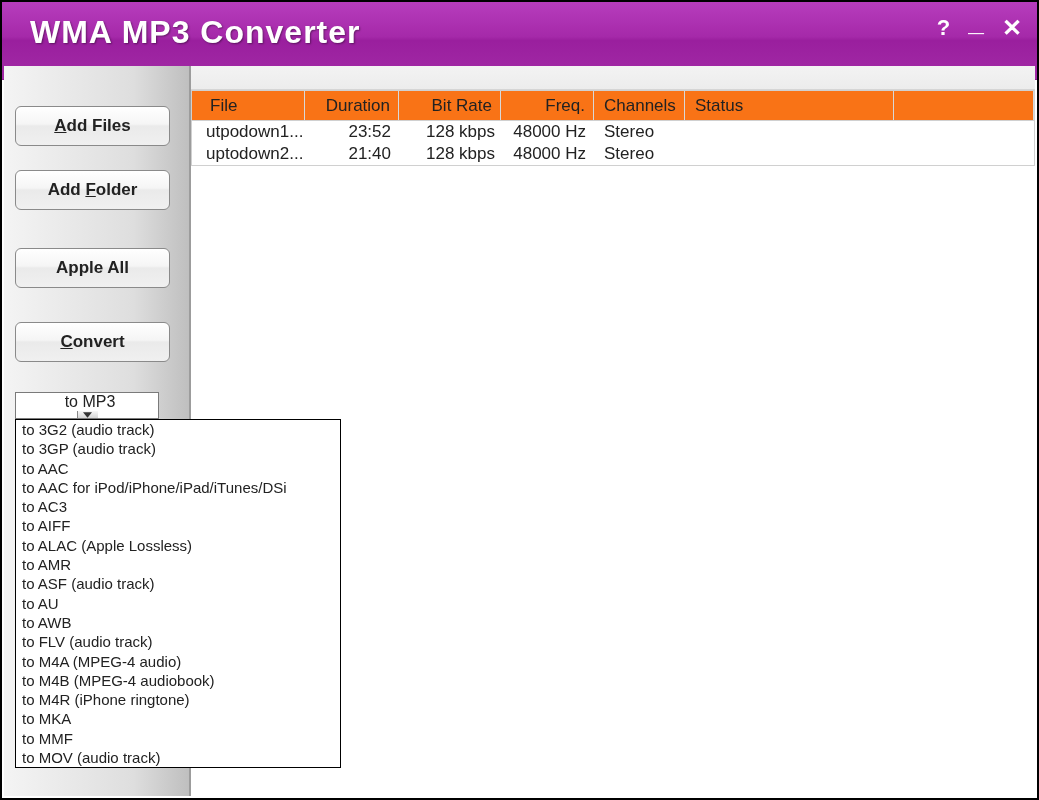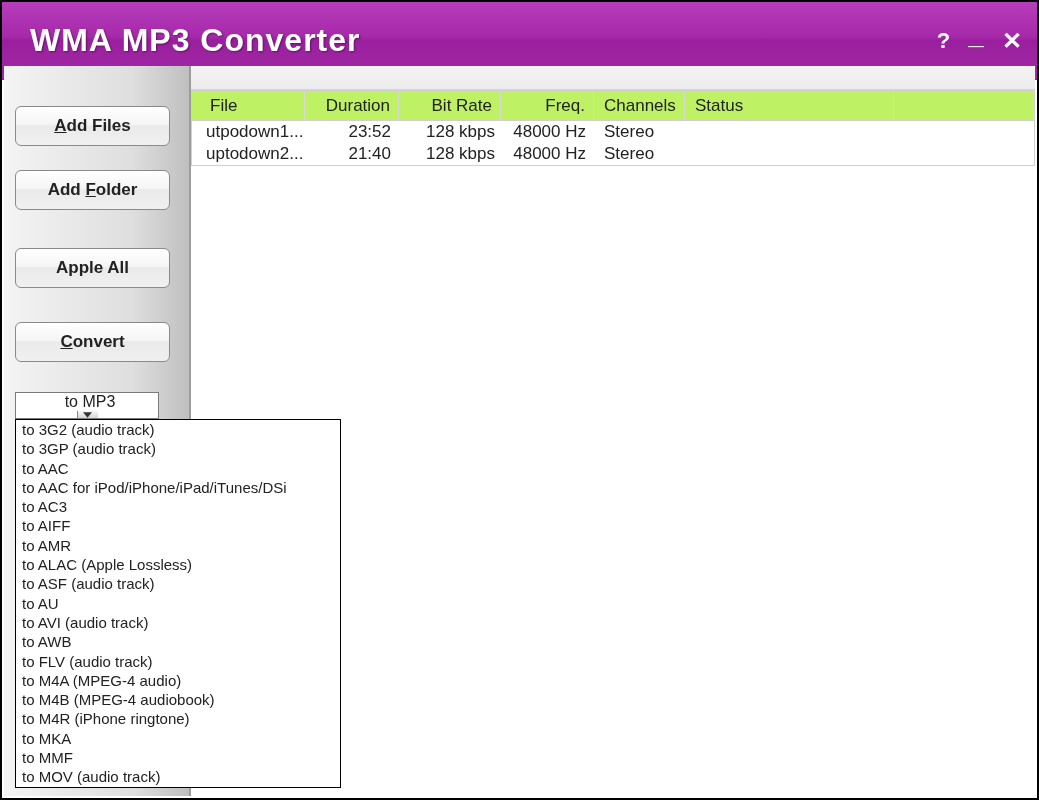--- a/index.html
+++ b/index.html
@@ -3,21 +3,21 @@
 <meta charset="utf-8">
 <style>
 * { margin: 0; padding: 0; box-sizing: border-box; font-family: Arial, sans-serif; }
 body { width: 1039px; height: 800px; background: #fff; overflow: hidden; position: relative; }
 
 .outer-frame { width: 1039px; height: 800px; border: 2px solid #000; background: #fff; position: relative; }
 
 .titlebar {
   height: 78px;
   background: linear-gradient(to bottom, #b73dbd 0%, #a529a9 45%, #9a1f9e 50%, #a22aa6 100%);
-  display: flex; align-items: center; padding: 0 15px 0 28px;
+  display: flex; align-items: flex-start; padding: 12px 15px 0 28px;
   border-bottom: 1px solid #8a1a8e;
 }
 .titlebar-title {
   color: #fff; font-size: 32px; font-weight: bold; letter-spacing: 1px;
   text-shadow: 1px 1px 2px rgba(0,0,0,0.4);
   flex: 1;
 }
 .titlebar-controls { display: flex; gap: 18px; align-items: center; }
 .tb-btn { color: #fff; font-size: 22px; font-weight: bold; cursor: pointer; }
 
@@ -70,21 +70,21 @@
   white-space: nowrap; overflow: hidden;
 }
 
 .content {
   flex: 1; background: #fff; position: relative;
 }
 .spacer-top { height: 24px; background: linear-gradient(to bottom, #f3f3f3, #ececec); border-bottom: 1px solid #d5d5d5; }
 .table-area { border: 1px solid #d0d0d0; margin: 0; }
 .thead {
   display: flex; height: 30px; align-items: center;
-  border-bottom: 1px solid #d0d0d0; background: #bef264;
+  border-bottom: 1px solid #d0d0d0; background: #f97316;
 }
 .th {
   border-right: 1px solid #d8d8d8; height: 100%;
   display: flex; align-items: center; padding: 0 8px;
   font-size: 17px; color: #222;
 }
 .th-file  { width: 113px; justify-content: flex-start; padding-left: 18px;}
 .th-dur   { width: 94px;  justify-content: flex-end; }
 .th-bit   { width: 102px; justify-content: flex-end; }
 .th-freq  { width: 93px;  justify-content: flex-end; }
@@ -144,25 +144,24 @@
               </svg>
           </div>
         </div>
         <div class="combo-list" id="combo-list">
             <div class="combo-item">to 3G2 (audio track)</div>
             <div class="combo-item">to 3GP (audio track)</div>
             <div class="combo-item">to AAC</div>
             <div class="combo-item">to AAC for iPod/iPhone/iPad/iTunes/DSi</div>
             <div class="combo-item">to AC3</div>
             <div class="combo-item">to AIFF</div>
+            <div class="combo-item">to ALAC (Apple Lossless)</div>
             <div class="combo-item">to AMR</div>
-            <div class="combo-item">to ALAC (Apple Lossless)</div>
             <div class="combo-item">to ASF (audio track)</div>
             <div class="combo-item">to AU</div>
-            <div class="combo-item">to AVI (audio track)</div>
             <div class="combo-item">to AWB</div>
             <div class="combo-item">to FLV (audio track)</div>
             <div class="combo-item">to M4A (MPEG-4 audio)</div>
             <div class="combo-item">to M4B (MPEG-4 audiobook)</div>
             <div class="combo-item">to M4R (iPhone ringtone)</div>
             <div class="combo-item">to MKA</div>
             <div class="combo-item">to MMF</div>
             <div class="combo-item">to MOV (audio track)</div>
           </div>
       </div>

